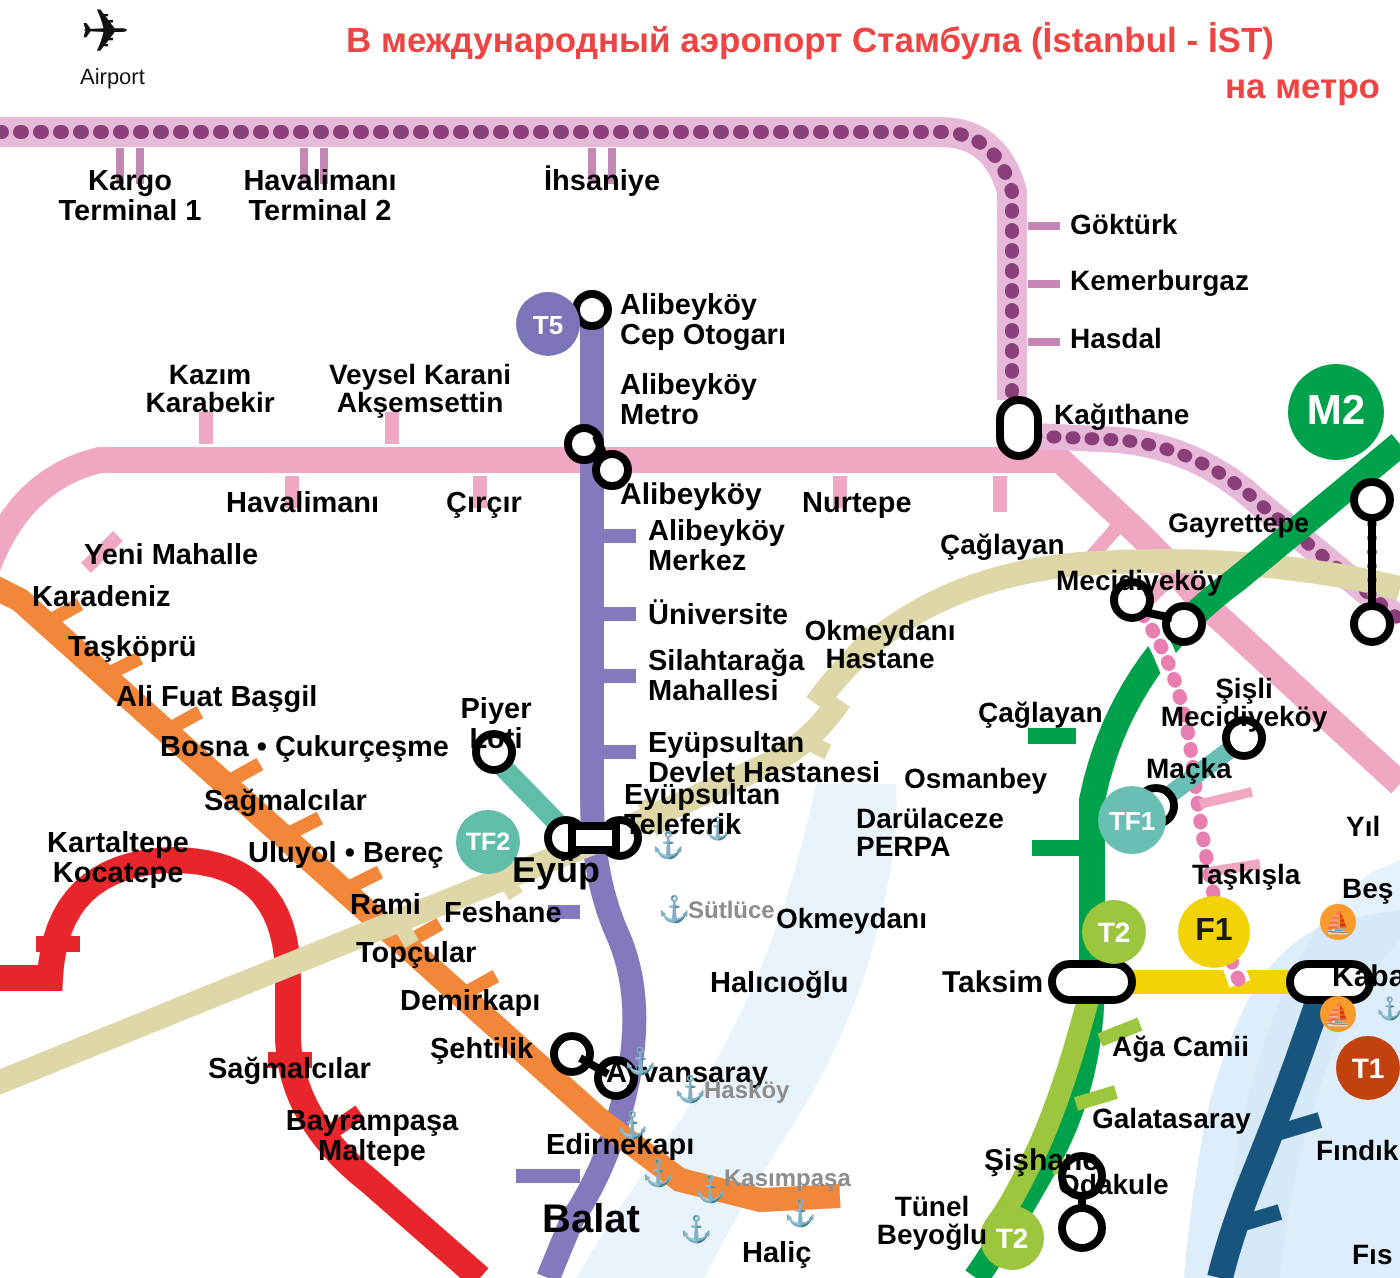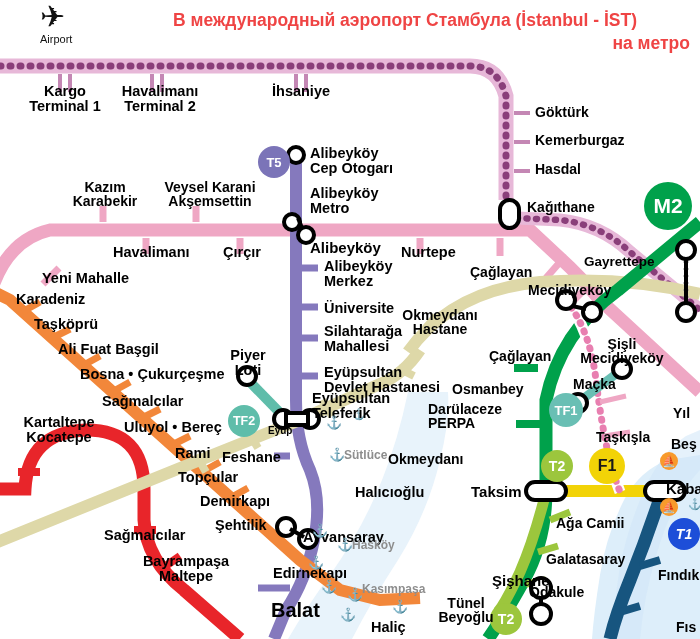--- a/index.html
+++ b/index.html
@@ -190,21 +190,21 @@
   </div>
   <div class="badge" style="left:549px;top:393px;width:34px;height:34px;background:#69bfb4;font-size:13px;">
     <span>TF1</span>
   </div>
   <div class="badge" style="left:541px;top:450px;width:32px;height:32px;background:#9cc63d;font-size:14px;">
     <span>T2</span>
   </div>
   <div class="badge" style="left:589px;top:448px;width:36px;height:36px;background:#f2d307;color:#1a1a1a;font-size:16px;">
     <span>F1</span>
   </div>
-  <div class="badge" style="left:668px;top:518px;width:32px;height:32px;background:#1d4ed8;font-size:14px;font-style:italic;">
+  <div class="badge" style="left:668px;top:518px;width:32px;height:32px;background:#c2410c;font-size:14px;">
     <span>T1</span>
   </div>
   <div class="badge" style="left:490px;top:603px;width:32px;height:32px;background:#9cc63d;font-size:14px;">
     <span>T2</span>
   </div>
 
   <div class="lbl c" style="left:10px;top:84px;width:110px;font-size:14.5px;">
     <div style="white-space:pre-line;">Kargo
 Terminal 1</div>
   </div>
@@ -224,21 +224,21 @@
 Cep Otogarı</div>
   <div class="lbl" style="left:310px;top:186px;font-size:14.5px;white-space:pre-line;">Alibeyköy
 Metro</div>
   <div class="lbl" style="left:324px;top:259px;font-size:14.5px;white-space:pre-line;">Alibeyköy
 Merkez</div>
   <div class="lbl" style="left:324px;top:301px;font-size:14.5px;">Üniversite</div>
   <div class="lbl" style="left:324px;top:324px;font-size:14.5px;white-space:pre-line;">Silahtarağa
 Mahallesi</div>
   <div class="lbl" style="left:324px;top:365px;font-size:14.5px;white-space:pre-line;">Eyüpsultan
 Devlet Hastanesi</div>
-  <div class="lbl" style="left:268px;top:426px;font-size:10px;text-align:center;">Eyüp</div>
+  <div class="lbl" style="left:256px;top:426px;font-size:18px;text-align:center;">Eyüp</div>
   <div class="lbl" style="left:222px;top:450px;font-size:14.5px;">Feshane</div>
   <div class="lbl" style="left:303px;top:530px;font-size:14.5px;">Ayvansaray</div>
   <div class="lbl" style="left:273px;top:566px;font-size:14.5px;">Edirnekapı</div>
   <div class="lbl" style="left:271px;top:600px;font-size:20px;">Balat</div>
 
   <div class="lbl c" style="left:50px;top:180px;width:110px;font-size:14px;white-space:pre-line;">Kazım
 Karabekir</div>
   <div class="lbl c" style="left:140px;top:180px;width:140px;font-size:14px;white-space:pre-line;">Veysel Karani
 Akşemsettin</div>
   <div class="lbl" style="left:113px;top:245px;font-size:14.5px;">Havalimanı</div>

